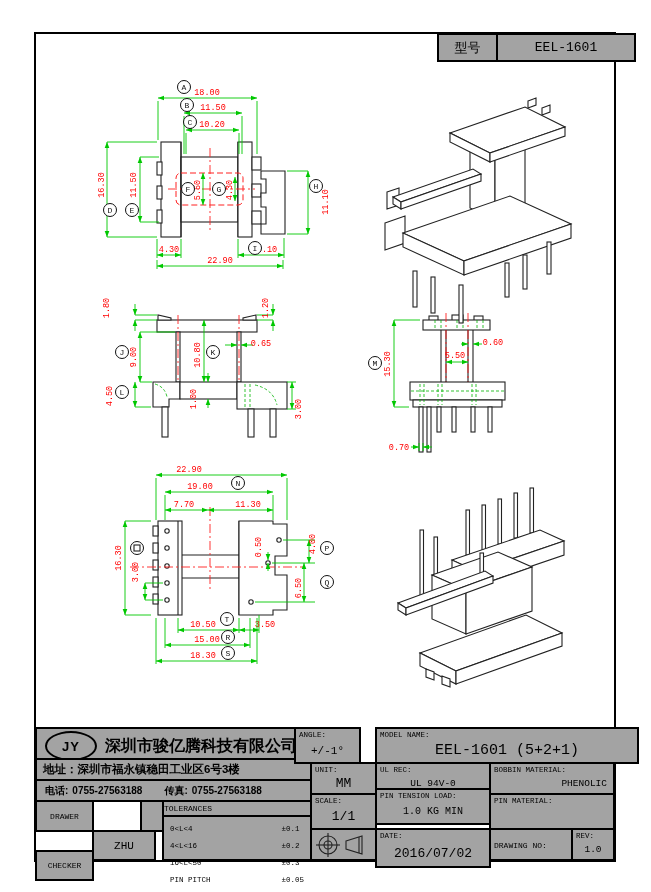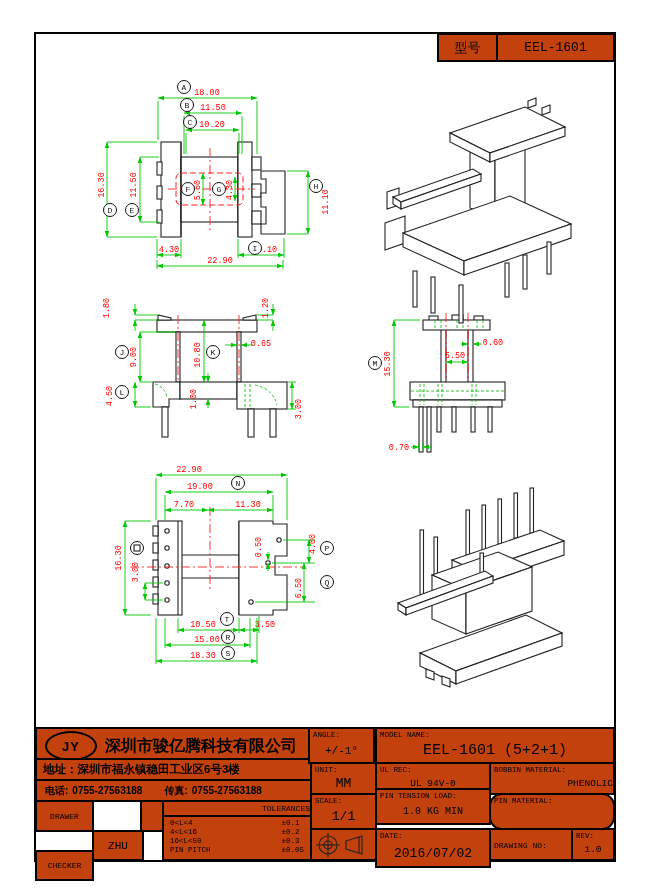--- a/index.html
+++ b/index.html
@@ -1,18 +1,18 @@
 <!DOCTYPE html>
 <html><head>
 <meta charset="utf-8">
 <style>
   html,body{margin:0;padding:0;background:#e8e8e8;}
   .page{position:relative;width:651px;height:892px;background:#ffffff;font-family:"Liberation Sans",sans-serif;overflow:hidden;margin:0 auto;}
   .frame{position:absolute;left:34px;top:32px;width:578px;height:826px;border:2px solid #000;}
-  .cell{position:absolute;border:2px solid #000;box-sizing:border-box;background:#c2410c;}
+  .cell{position:absolute;border:2px solid #000;box-sizing:border-box;background:#a3a3a3;}
   .lbl{font:7.5px "Liberation Mono",monospace;color:#000;padding:2px 0 0 3px;}
   .val{font:11px "Liberation Mono",monospace;color:#000;text-align:center;flex:1;display:flex;align-items:center;justify-content:center;}
   .cell{display:flex;flex-direction:column;}
   .big{font-size:15px;}
   .med{font-size:13px;}
   svg{position:absolute;overflow:visible;}
   svg text{font-family:"Liberation Mono",monospace;}
   .ol{fill:none;stroke:#222;stroke-width:1.1;}
   .olf{fill:#fff;stroke:#222;stroke-width:1.1;}
   .dl{stroke:#00c800;stroke-width:0.9;fill:none;}
@@ -30,21 +30,21 @@
 </style>
 </head>
 <body>
 
 <div class="page">
   <div class="frame"></div>
 
   <div class="cell" style="left:437px;top:33px;width:61px;height:29px;align-items:center;justify-content:center;">
     <div style="font-size:13px;">型号</div>
   </div>
-  <div class="cell" style="left:496px;top:33px;width:119px;height:29px;align-items:center;justify-content:center;">
+  <div class="cell" style="left:496px;top:33px;width:140px;height:29px;align-items:center;justify-content:center;">
     <div style="font:13px 'Liberation Mono',monospace;">EEL-1601</div>
   </div>
 
   <svg style="left:95px;top:80px;" width="245" height="200" viewBox="0 0 245 200">
     <defs>
       <marker id="ar" viewBox="0 0 10 10" refX="9" refY="5" markerWidth="7" markerHeight="7" orient="auto-start-reverse" markerUnits="userSpaceOnUse">
         <path d="M0,1.5 L9,5 L0,8.5 Z" fill="#00c800"></path>
       </marker>
     </defs>
     <g>
@@ -404,66 +404,66 @@
   </div>
   <div class="cell" style="left:35px;top:800px;width:59px;height:32px;align-items:center;justify-content:center;">
     <div style="font:8px 'Liberation Mono',monospace;">DRAWER</div>
   </div>
   <div class="cell" style="left:92px;top:800px;width:72px;height:32px;align-items:center;justify-content:center;margin-left:48px;">
     <div style="font:11px 'Liberation Mono',monospace;">XU</div>
   </div>
   <div class="cell" style="left:35px;top:830px;width:59px;height:31px;align-items:center;justify-content:center;margin-top:20px;">
     <div style="font:8px 'Liberation Mono',monospace;">CHECKER</div>
   </div>
-  <div class="cell" style="left:92px;top:830px;width:52px;height:31px;align-items:center;justify-content:center;">
+  <div class="cell" style="left:92px;top:830px;width:64px;height:31px;align-items:center;justify-content:center;">
     <div style="font:11px 'Liberation Mono',monospace;">ZHU</div>
   </div>
   <div class="cell" style="left:162px;top:800px;width:150px;height:61px;">
-    <div style="border-bottom:2px solid #000;text-align:right;font:8px 'Liberation Mono',monospace;padding:2px 0;">TOLERANCES</div>
-    <div style="padding:2px 6px;display:grid;grid-template-columns:1fr auto;row-gap:1px;">
+    <div style="border-bottom:2px solid #000;text-align:left;font:8px 'Liberation Mono',monospace;padding:2px 0;">TOLERANCES</div>
+    <div style="padding:8px 6px;display:grid;grid-template-columns:1fr auto;row-gap:9px;">
       <span class="tol">0&lt;L&lt;4</span>
         <span class="tol">±0.1</span>
       <span class="tol">4&lt;L&lt;16</span>
         <span class="tol">±0.2</span>
       <span class="tol">16&lt;L&lt;50</span>
         <span class="tol">±0.3</span>
       <span class="tol">PIN PITCH</span>
         <span class="tol">±0.05</span>
     </div>
   </div>
 
-  <div class="cell" style="left:308px;top:727px;width:67px;height:37px;">
+  <div class="cell" style="left:294px;top:727px;width:67px;height:37px;">
     <div class="lbl">ANGLE:</div>
     <div class="val">+/-1°</div>
   </div>
-  <div class="cell" style="left:375px;top:727px;width:240px;height:37px;flex-direction:column;align-items:center;">
+  <div class="cell" style="left:375px;top:727px;width:264px;height:37px;flex-direction:column;align-items:center;">
     <div class="lbl" style="align-self:flex-start;">MODEL NAME:</div>
     <div class="val big">EEL-1601 (5+2+1)</div>
   </div>
   <div class="cell" style="left:310px;top:762px;width:67px;height:33px;">
     <div class="lbl">UNIT:</div>
     <div class="val med">MM</div>
   </div>
   <div class="cell" style="left:375px;top:762px;width:116px;height:33px;">
     <div class="lbl">UL REC:</div>
     <div class="val" style="font-size:9.5px;">UL 94V-0</div>
   </div>
   <div class="cell" style="left:489px;top:762px;width:126px;height:33px;">
     <div class="lbl">BOBBIN MATERIAL:</div>
-    <div class="val" style="font-size:9.5px;justify-content:flex-end;">PHENOLIC</div>
+    <div class="val" style="font-size:9.5px;justify-content:flex-end;padding-right:6px;">PHENOLIC</div>
   </div>
   <div class="cell" style="left:310px;top:793px;width:67px;height:37px;">
     <div class="lbl">SCALE:</div>
     <div class="val med">1/1</div>
   </div>
   <div class="cell" style="left:375px;top:788px;width:116px;height:37px;">
     <div class="lbl">PIN TENSION LOAD:</div>
     <div class="val" style="font-size:10px;">1.0 KG MIN</div>
   </div>
-  <div class="cell" style="left:489px;top:793px;width:126px;height:37px;border-radius:13px;">
+  <div class="cell" style="left:489px;top:793px;width:126px;height:37px;">
     <div class="lbl">PIN MATERIAL:</div>
   </div>
   <div class="cell" style="left:310px;top:828px;width:67px;height:33px;align-items:center;justify-content:center;">
     <svg style="position:static;" width="58" height="26" viewBox="0 0 58 26">
       <circle class="ol" cx="13" cy="13" r="9"></circle>
       <circle class="ol" cx="13" cy="13" r="4"></circle>
       <line class="ol" x1="1" y1="13" x2="25" y2="13"></line>
       <line class="ol" x1="13" y1="1" x2="13" y2="25"></line>
       <path class="ol" d="M31,9 L47,4 V22 L31,17 Z"></path>
       <line class="ol" x1="44" y1="5" x2="44" y2="21"></line>

